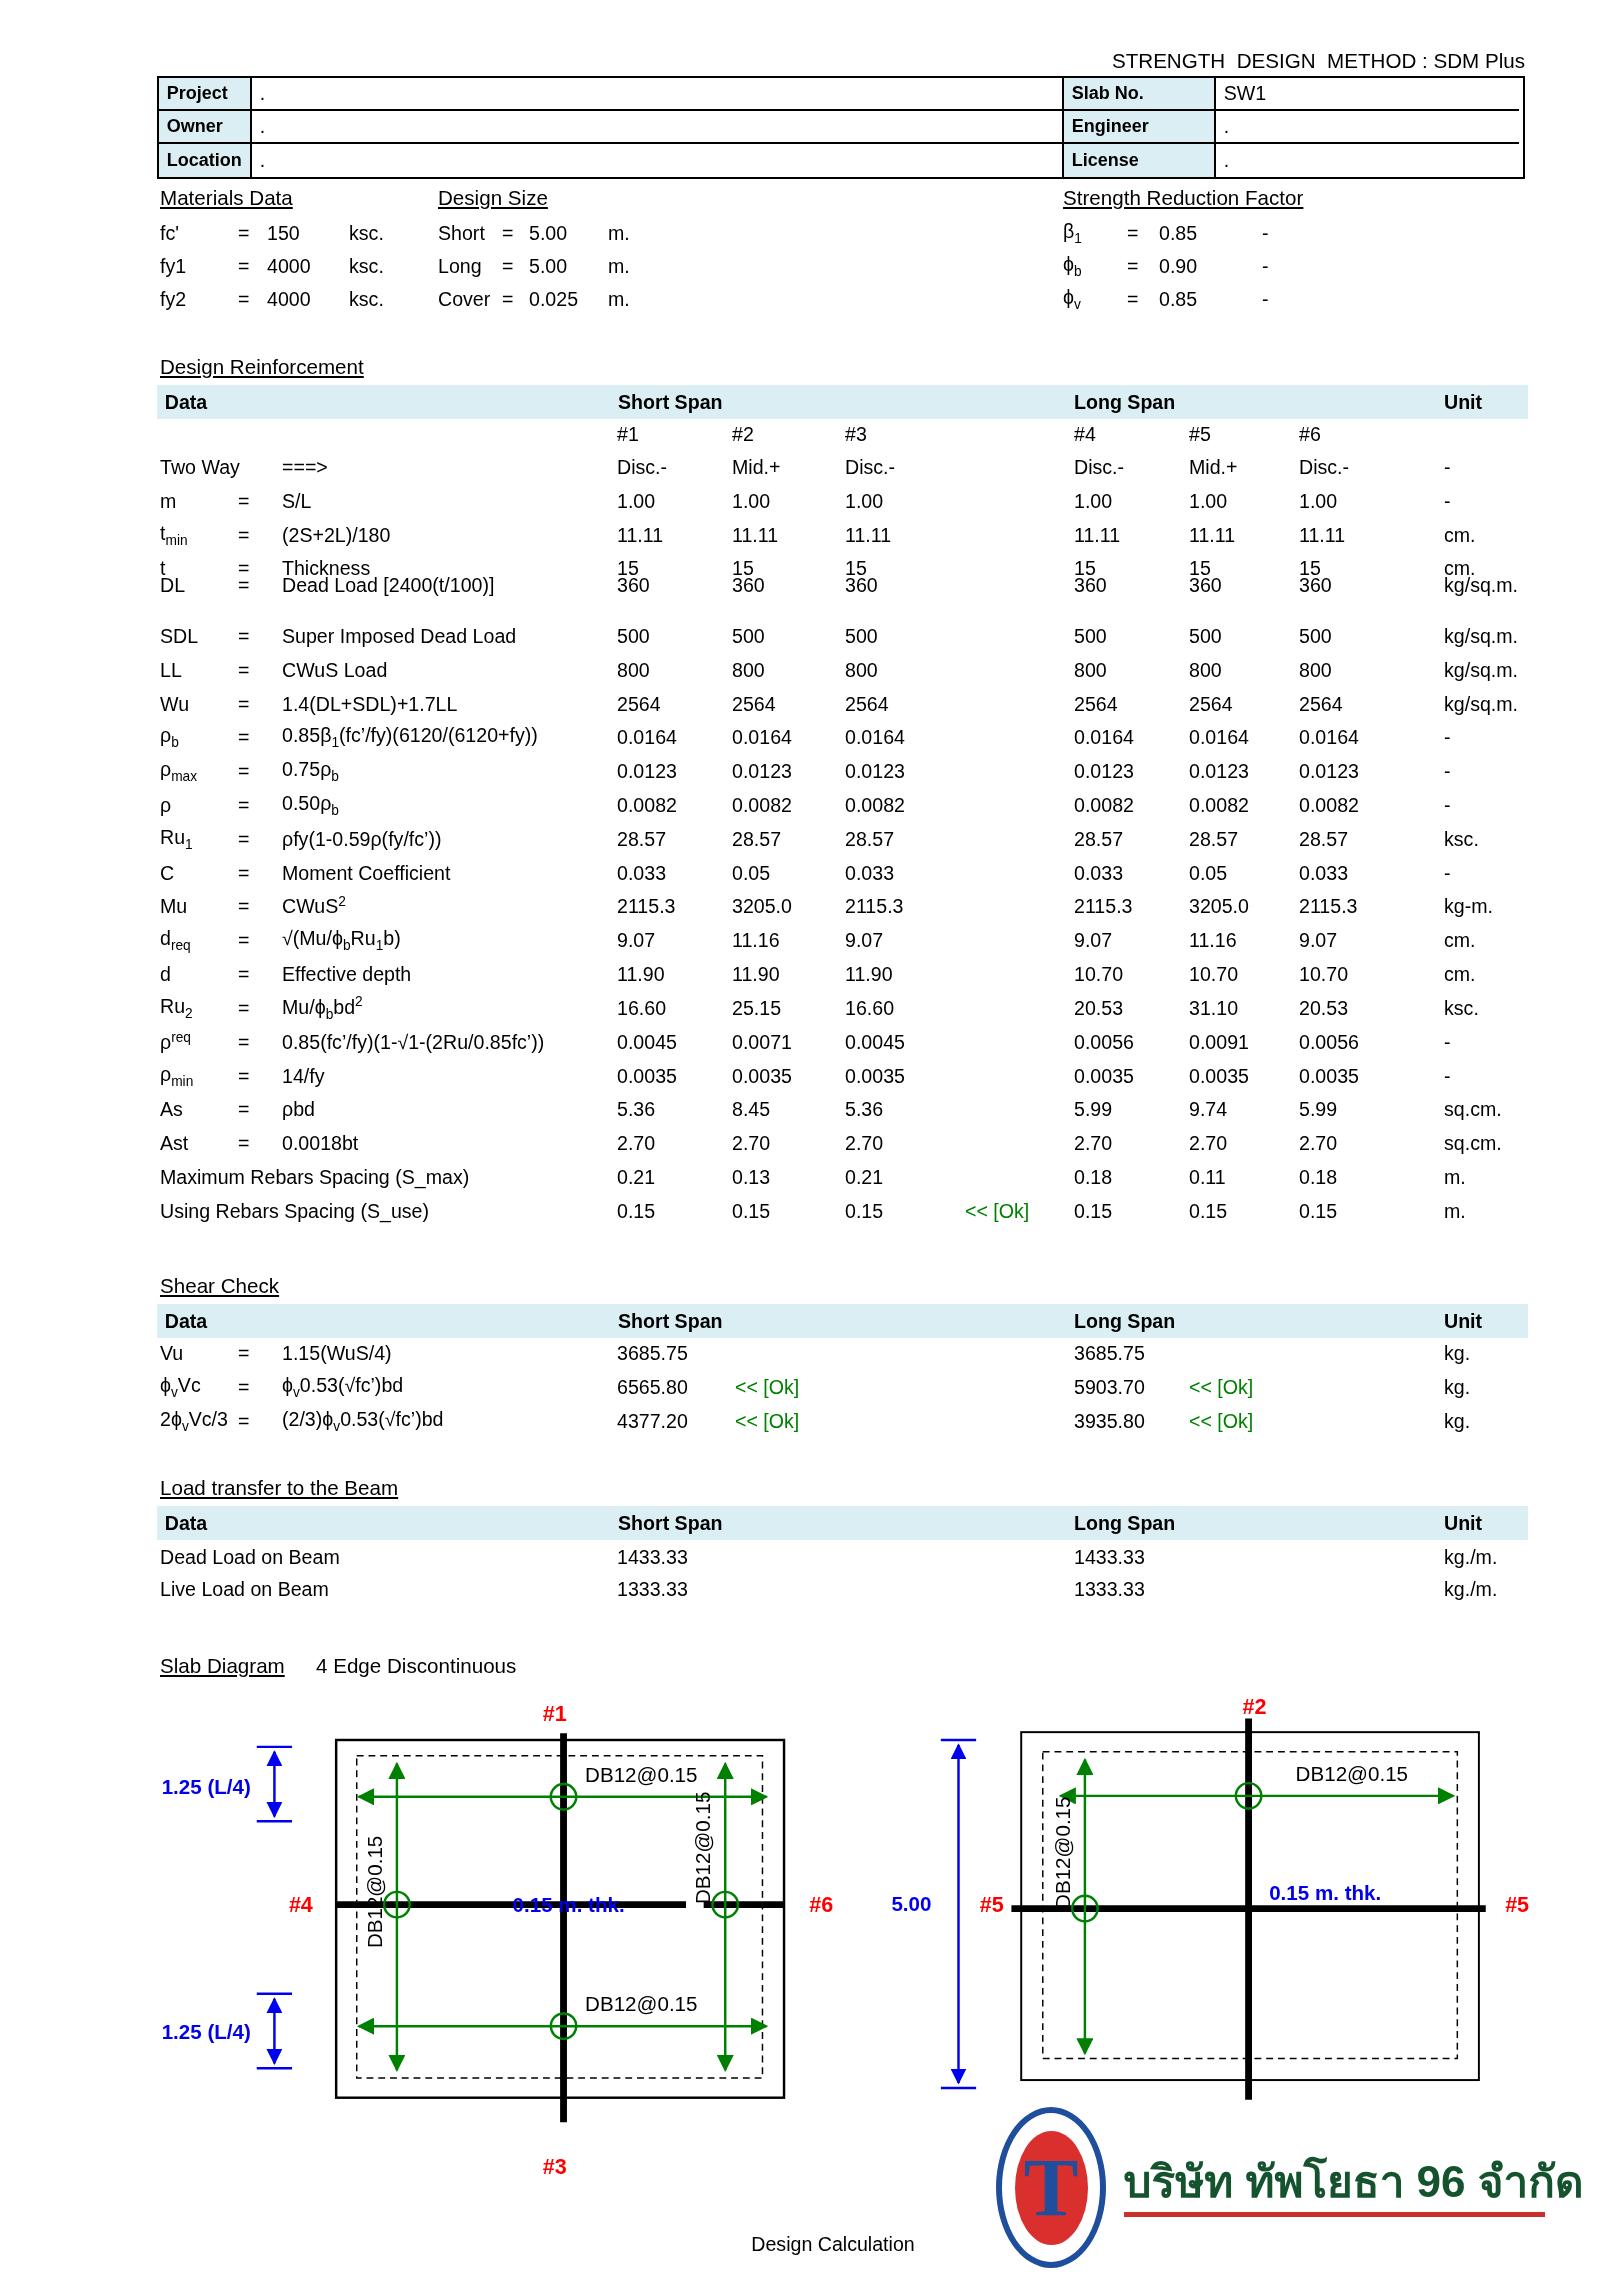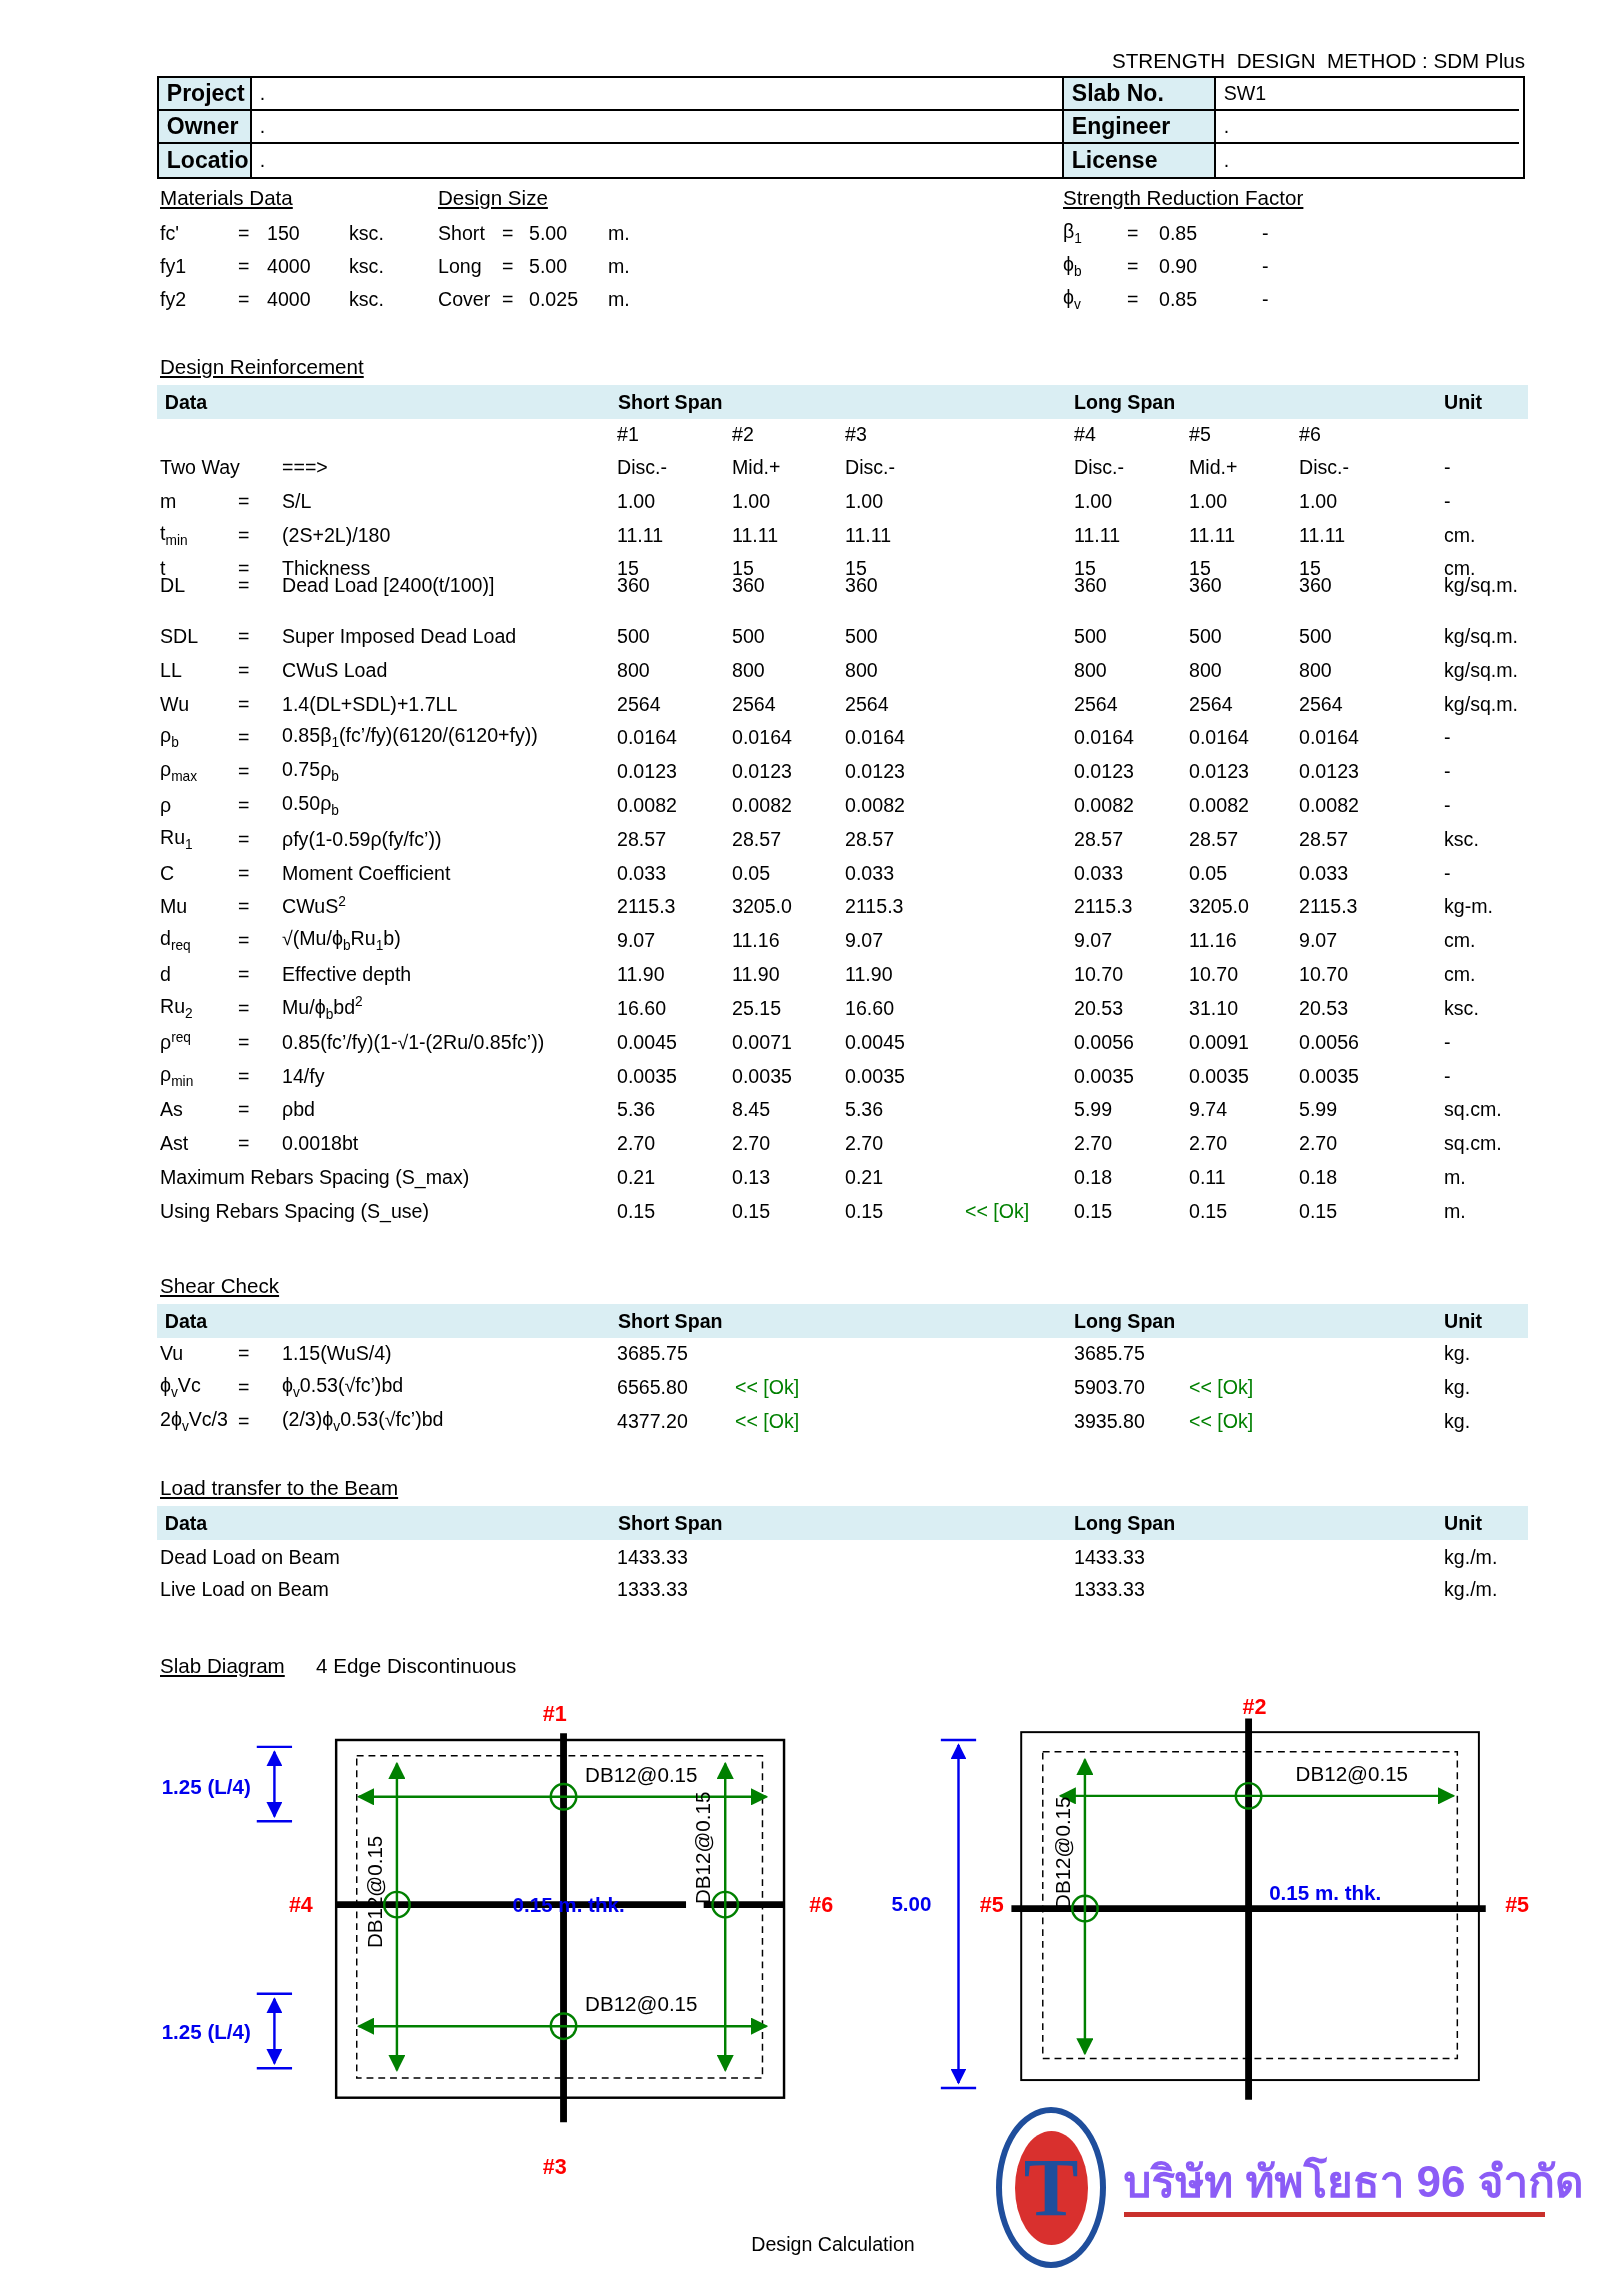--- a/index.html
+++ b/index.html
@@ -6,21 +6,21 @@
 html,body{background:#fff}
 body{width:1621px;height:2293px;position:relative;font-family:"Liberation Sans","DejaVu Sans",sans-serif;color:#000;font-size:19.6px}
 .abs{position:absolute}
 
 .doc-title{position:absolute;left:157px;top:49px;width:1368px;text-align:right;font-size:20.6px;white-space:pre}
 
 .head-table{position:absolute;left:157px;top:76px;width:1368px;height:103px;border:2.9px solid #000;display:grid;grid-template-columns:93px 812px 152px 303px;grid-template-rows:repeat(3,1fr)}
 .head-table .cell{border-right:2px solid #000;border-bottom:2px solid #000;display:flex;align-items:center;padding-left:7.8px;font-size:19.6px;overflow:hidden;white-space:nowrap}
 .head-table .cell.lastcol{border-right:none}
 .head-table .cell.lastrow{border-bottom:none}
-.head-table .lbl{background:#DAEEF3;font-weight:bold;font-size:23px}
+.head-table .lbl{background:#DAEEF3;font-weight:bold;font-size:18px}
 
 .sec-title{position:absolute;font-size:20.6px;text-decoration:underline;white-space:nowrap}
 .plain-note{position:absolute;font-size:20.6px;white-space:nowrap}
 
 .kv{position:absolute;left:0;width:1621px;height:29px}
 .kv span{position:absolute;top:50%;transform:translateY(-50%);white-space:nowrap}
 .ma{left:160px}.mb{left:238px}.mc{left:267px}.md{left:349px}
 .da{left:438px}.db{left:502px}.dc{left:529px}.dd{left:608px}
 .ra{left:1063px}.rb{left:1127px}.rc{left:1159px}.rd{left:1262px}
 
@@ -41,21 +41,21 @@
 svg text{font-family:"Liberation Sans","DejaVu Sans",sans-serif}
 .svg-black-lbl{font-size:21px;fill:#000}
 .svg-blue-lbl{font-size:21px;fill:#0000EE;font-weight:bold}
 .svg-red-lbl{font-size:22px;fill:#FF0000;font-weight:bold}
 
 .logo{position:absolute;left:996px;top:2107px;display:flex;align-items:center;gap:17.6px}
 .logo-seal{width:110px;height:161px;border:6.9px solid #1F4E9C;border-radius:50%;display:flex;align-items:center;justify-content:center;background:#fff}
 .logo-inner{width:73px;height:114px;background:#D9302E;border-radius:50%;display:flex;align-items:center;justify-content:center}
 .logo-t{font-family:"Liberation Serif","DejaVu Serif",serif;font-weight:bold;font-size:82px;color:#1F4E9C;line-height:1}
 .logo-text{display:flex;flex-direction:column}
-.logo-thai{font-size:44px;font-weight:bold;color:#8b5cf6;white-space:nowrap;line-height:1.25}
+.logo-thai{font-size:44px;font-weight:bold;color:#14532d;white-space:nowrap;line-height:1.25}
 .logo-rule{height:4.9px;background:#C9302C;width:421px;margin:2.9px 0 3.9px 0}
 .logo-en{font-size:36px;font-weight:bold;color:#1F4E9C;letter-spacing:1px;white-space:nowrap}
 .footer{position:absolute;left:696px;top:2233px;width:274px;text-align:center;font-size:19.6px}
 </style>
 </head>
 <body>
 
 <div class="doc-title">STRENGTH  DESIGN  METHOD : SDM Plus</div>
 
 <div class="head-table">

